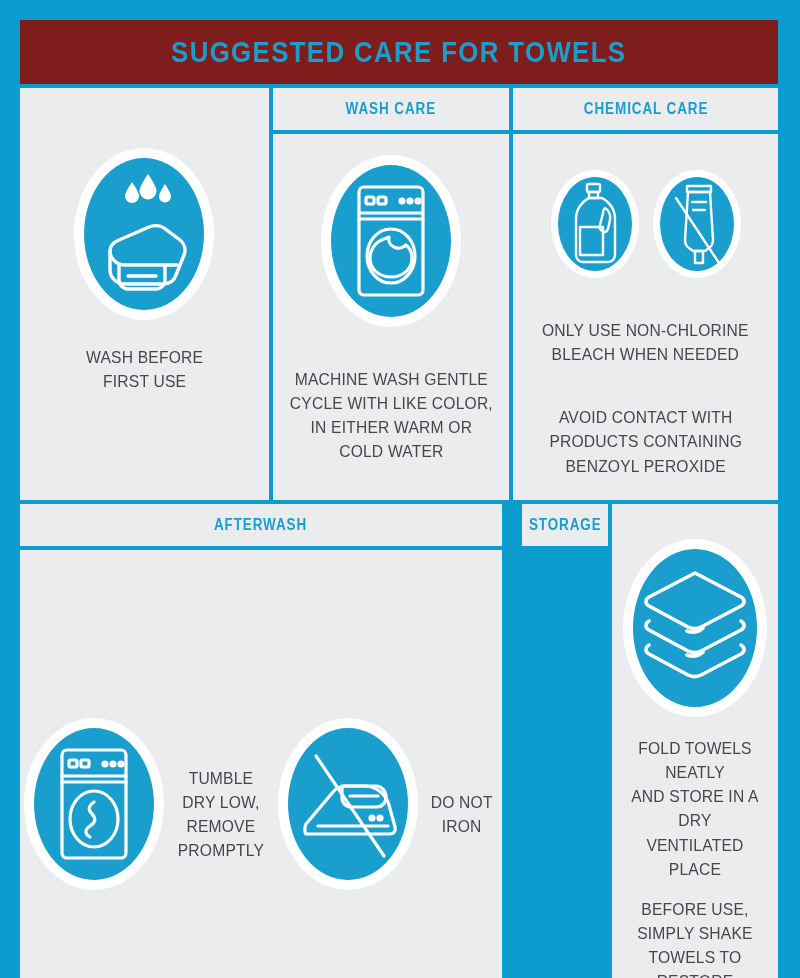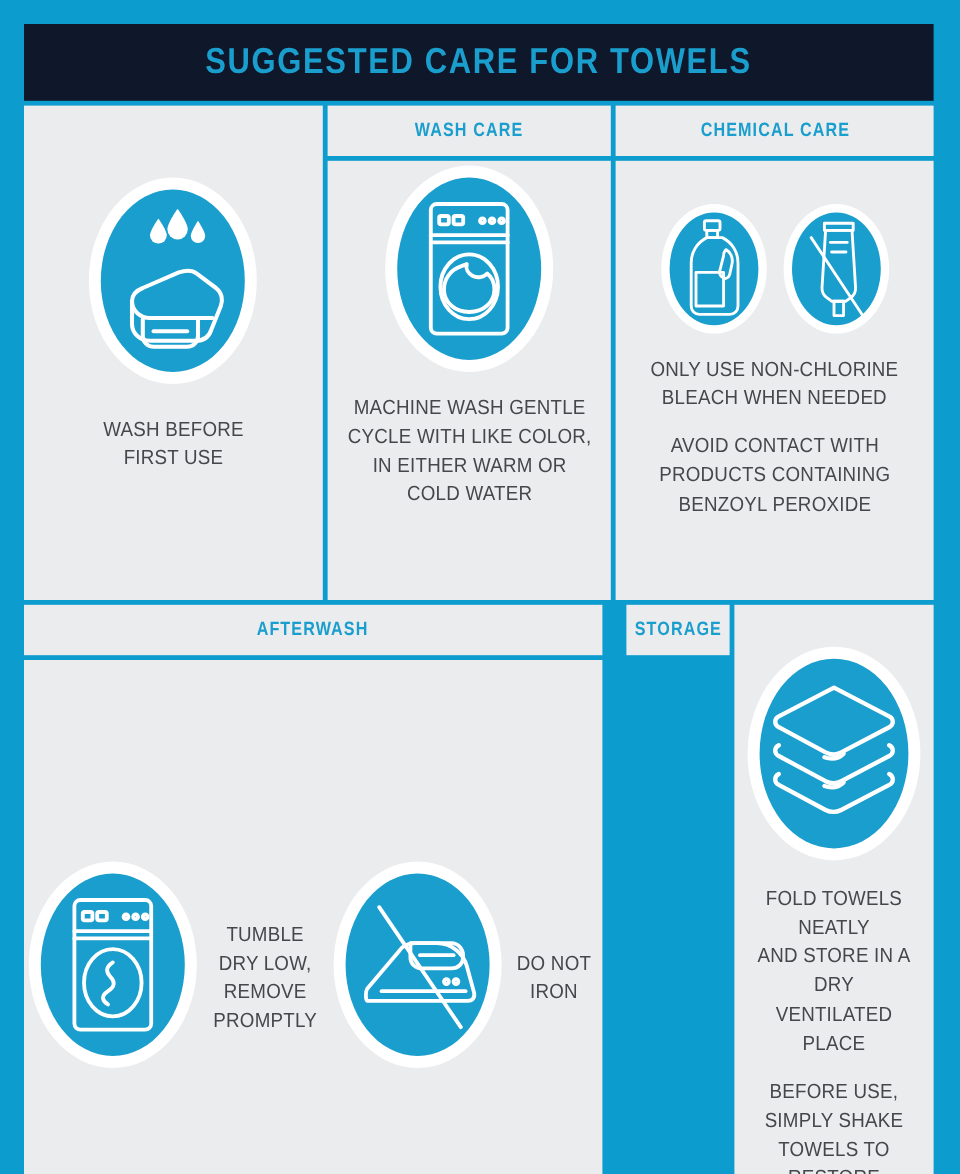--- a/index.html
+++ b/index.html
@@ -8,21 +8,21 @@
     background:#0c9cce;
     font-family:"Liberation Sans", sans-serif;
     overflow:hidden;
   }
   .frame{
     position:absolute;left:20px;top:20px;
     width:758px;height:936px;
     display:flex;flex-direction:column;
     gap:4px;
   }
-  .panel{background:#0f172a;}
+  .panel{background:#7f1d1d;}
 
   
   .title-bar{
     height:64px;flex:0 0 64px;
     display:flex;align-items:center;justify-content:center;
   }
   .title-text{
     color:#1a9ecd;
     font-size:30px;
     font-weight:bold;
@@ -58,21 +58,21 @@
   .col-c{width:266px;}
 
   .cell{
     background:#ebecee;
     flex:1;
     display:flex;flex-direction:column;
     align-items:center;
     overflow:hidden;
   }
   .cell-a{padding-top:52px;}
-  .cell-bc{padding-top:10px;}
+  .cell-bc{padding-top:10px;gap:23px;}
 
   
   .row2{
     flex:1 1 auto;
     display:flex;gap:20px;
   }
   .left-block{width:492px;display:flex;flex-direction:column;gap:4px;}
   .right-block{width:262px;display:flex;gap:4px;}
   .afterwash-body{
     flex:1;background:#ebecee;display:flex;
@@ -137,21 +137,21 @@
         </div>
         <p class="caption cap-top-a" style="white-space:pre-line">WASH BEFORE
 FIRST USE</p>
       </div>
     </div>
 
     <div class="col col-b">
       <div class="hdr">
         <span class="hdr-text">WASH CARE</span>
       </div>
-      <div class="cell cell-bc" style="padding-top:0;">
+      <div class="cell cell-bc" style="padding-top:17px;">
         <div class="icon-wrap">
           <svg class="ico" width="148" height="180" viewBox="0 0 148 180">
             <ellipse cx="74" cy="90" rx="70" ry="86" fill="#ffffff"></ellipse>
             <ellipse cx="74" cy="90" rx="60" ry="76" fill="#1a9ecd"></ellipse>
             <g fill="none" stroke="#ffffff" stroke-width="3.2" stroke-linejoin="round" stroke-linecap="round">
               <rect x="42" y="36" width="64" height="108" rx="5"></rect>
               <path d="M42 62h64"></path>
               <path d="M42 68h64"></path>
               <rect x="49" y="46" width="8" height="7" rx="1.5"></rect>
               <rect x="61" y="46" width="8" height="7" rx="1.5"></rect>

